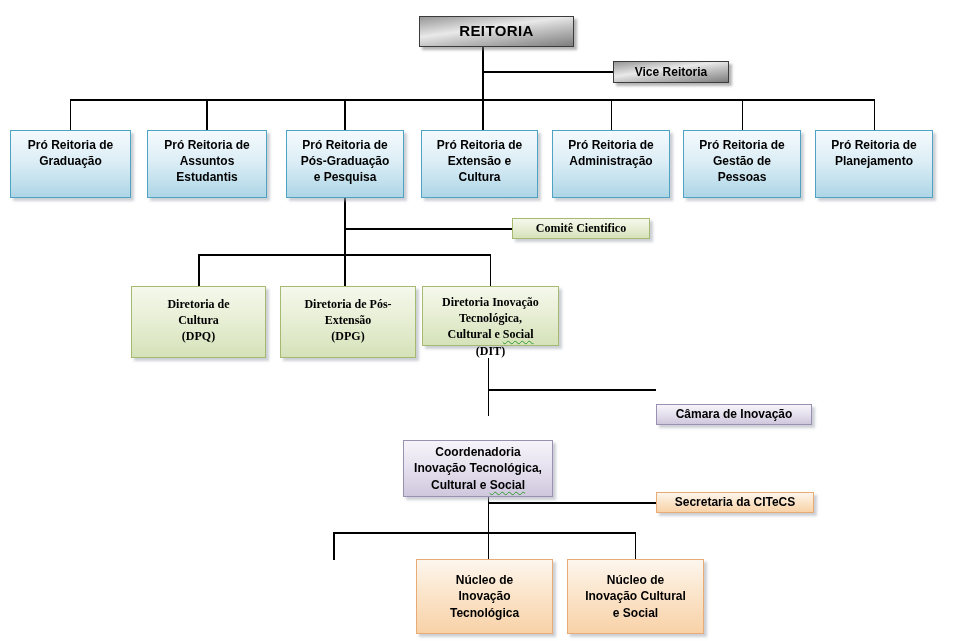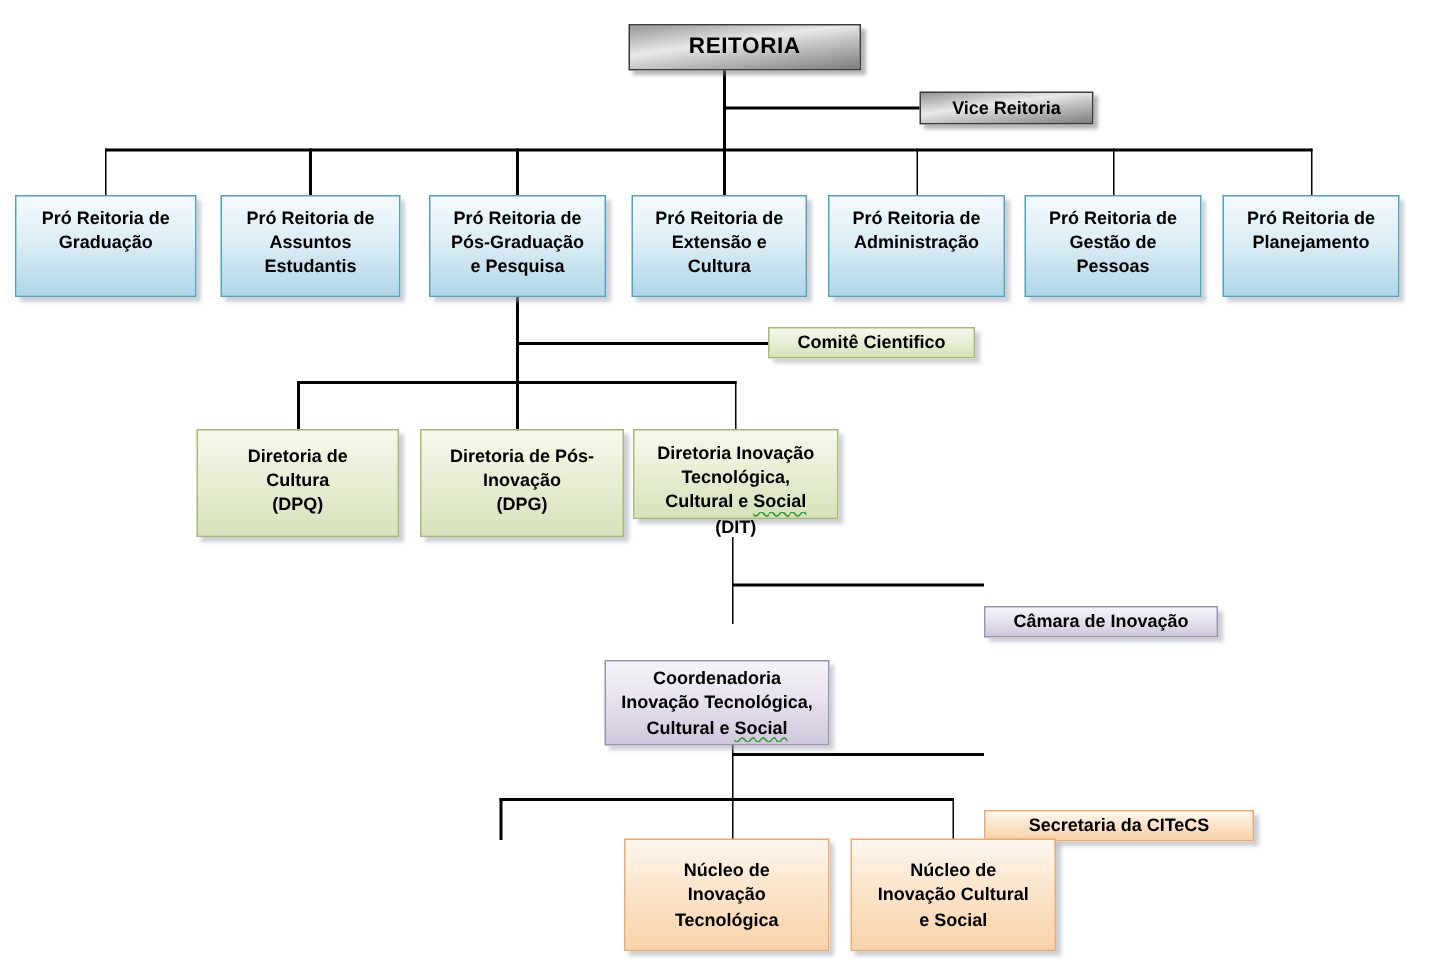--- a/index.html
+++ b/index.html
@@ -33,20 +33,21 @@
     box-shadow:3px 3px 2.5px var(--shadowStrong,rgba(120,120,120,.5));
   }
   .blue{
     background:linear-gradient(180deg,var(--blueTop) 0%,var(--blueMid) 45%,var(--blueBottom) 100%);
     border-color:var(--blueBorder);
     text-align:center;
   }
   .green{
     background:linear-gradient(180deg,var(--greenTop) 0%,var(--greenMid) 45%,var(--greenBottom) 100%);
     border-color:var(--greenBorder);
+    font-family:Liberation Serif, serif;
   }
   .purple{
     background:linear-gradient(180deg,var(--purpleTop) 0%,var(--purpleMid) 45%,var(--purpleBottom) 100%);
     border-color:var(--purpleBorder);
     margin-top:25px;
   }
   .orange{
     background:linear-gradient(180deg,var(--orangeTop) 0%,var(--orangeMid) 45%,var(--orangeBottom) 100%);
     border-color:var(--orangeBorder);
   }
@@ -59,21 +60,21 @@
   #b4{left:421px;top:130px;width:117px;height:68px;}
   #b5{left:552px;top:130px;width:118px;height:68px;}
   #b6{left:683px;top:130px;width:118px;height:68px;}
   #b7{left:815px;top:130px;width:118px;height:68px;}
   #comite{left:512px;top:218px;width:138px;height:21px;}
   #g1{left:131px;top:286px;width:135px;height:72px;padding-top:9px;}
   #g2{left:280px;top:286px;width:136px;height:72px;padding-top:9px;}
   #g3{left:422px;top:286px;width:137px;height:60px;padding-top:7px;}
   #camara{left:656px;top:379px;width:156px;height:21px;}
   #coord{left:403px;top:415px;width:150px;height:57px;text-align:center;}
-  #secretaria{left:656px;top:492px;width:180px;height:21px;margin-top:48px;}
+  #secretaria{left:656px;top:492px;width:158px;height:21px;}
   #o1{left:265px;top:559px;width:137px;height:75px;}
   #o2{left:416px;top:559px;width:137px;height:75px;}
   #o3{left:567px;top:559px;width:137px;height:75px;}
   
   #lv-root{left:482px;top:47px;width:1.5px;height:53px;}
   #lh-vice{left:482px;top:71px;width:131px;height:1.5px;}
   #lh-main{left:70px;top:99px;width:805px;height:1.5px;}
   #ls-b1{left:69.5px;top:99px;width:1.5px;height:31px;}
   #ls-b2{left:206px;top:99px;width:1.5px;height:31px;}
   #ls-b3{left:344px;top:99px;width:1.5px;height:31px;}
@@ -170,21 +171,21 @@
     <span class="lbl">Comitê Cientifico</span>
   </div>
 
   <div class="node green align-top" id="g1">
     <span class="lbl">Diretoria de
 Cultura
 (DPQ)</span>
   </div>
   <div class="node green align-top" id="g2">
     <span class="lbl">Diretoria de Pós-
-Inovação
+Extensão
 (DPG)</span>
   </div>
   <div class="node green align-top" id="g3">
     <span class="lbl"><span>Diretoria Inovação
 Tecnológica,
 Cultural e </span><span class="squiggle">Social</span><span>
 (DIT)</span></span>
   </div>
 
   <div class="node purple" id="camara">

